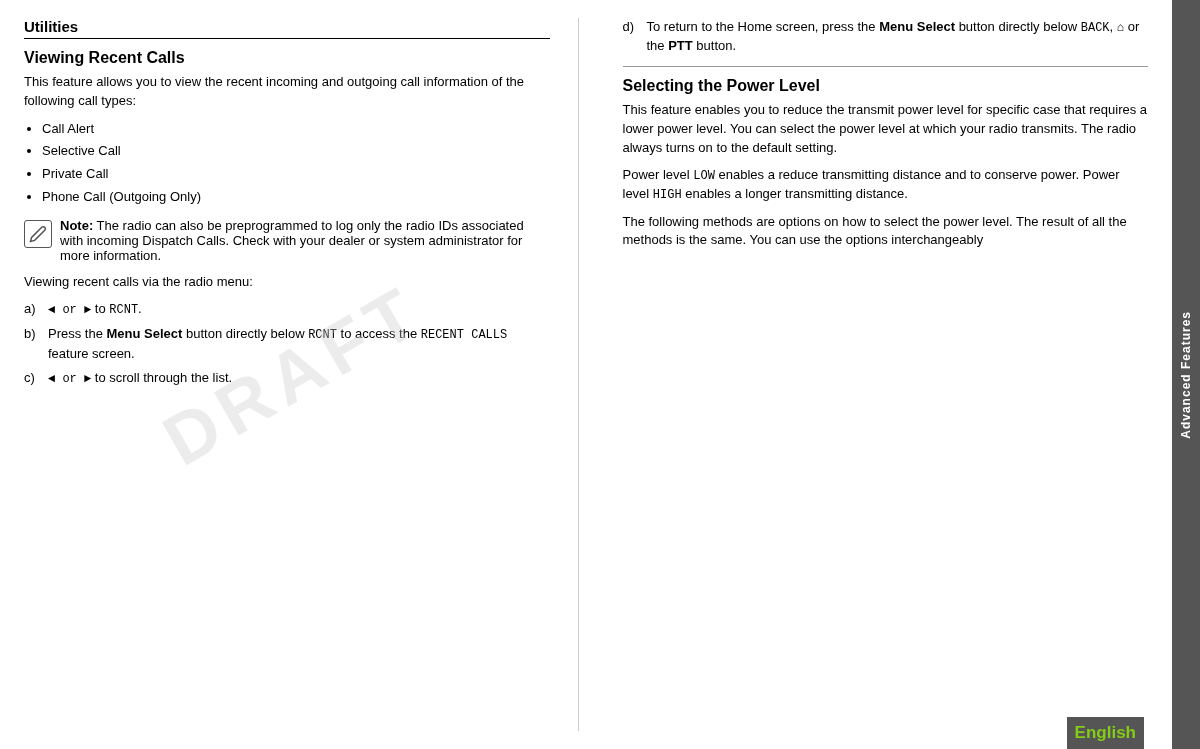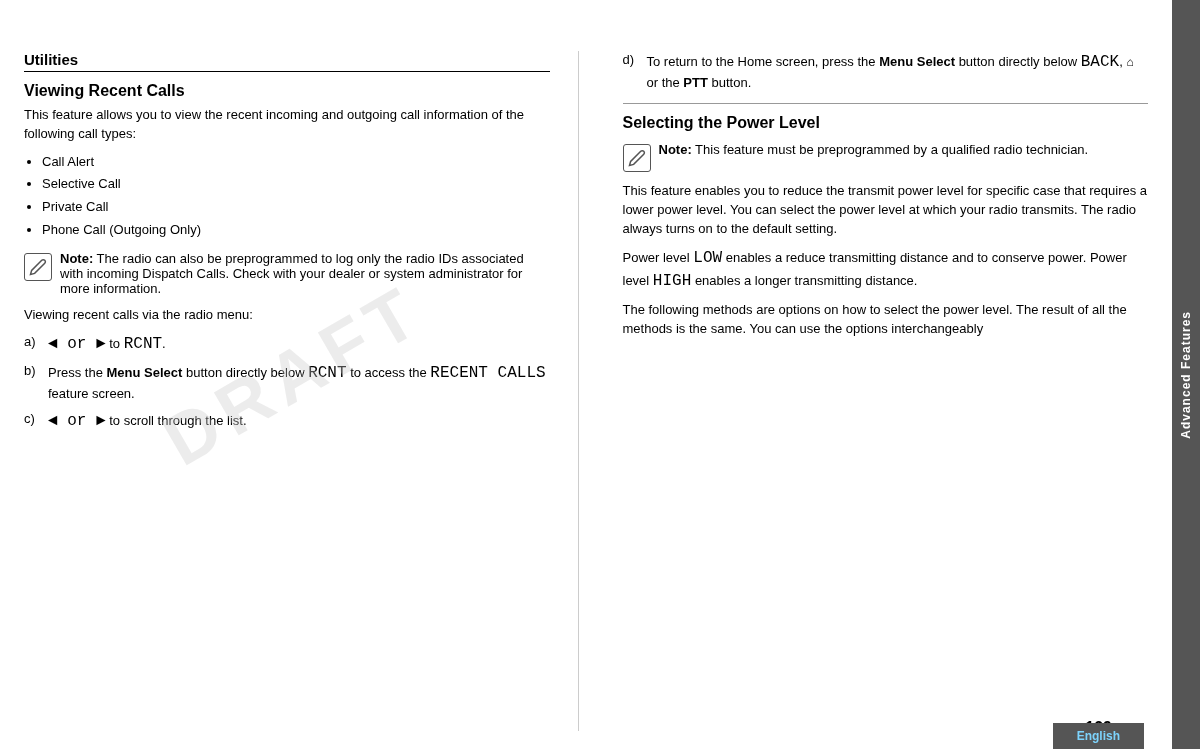--- a/index.html
+++ b/index.html
@@ -21,21 +21,20 @@
       display: flex;
       flex-direction: column;
       position: relative;
       overflow: hidden;
     }
 
     .two-col {
       display: flex;
       flex: 1;
       gap: 16px;
-      margin-top: 33px;
     }
 
     .left-col {
       flex: 1;
       padding-right: 28px;
       border-right: 1px solid #ccc;
     }
 
     .right-col {
       flex: 1;
@@ -117,21 +116,21 @@
       min-width: 24px;
       flex-shrink: 0;
     }
 
     .step-content {
       flex: 1;
     }
 
     code, .monospace {
       font-family: 'Courier New', Courier, monospace;
-      font-size: 16px;
+      font-size: 12px;
     }
 
     .divider-line {
       border: none;
       border-top: 1px solid #999;
       margin: 10px 0;
     }
 
     
     .side-tab {
@@ -152,24 +151,24 @@
       letter-spacing: 1px;
       white-space: nowrap;
     }
 
     
     .bottom-right-tab {
       position: absolute;
       bottom: 0;
       right: 28px;
       background: #555;
-      color: #7dd3fc;
-      font-size: 12px;
-      font-weight: bold;
-      padding: 6px 24px;
+      color: #84cc16;
+      font-size: 17px;
+      font-weight: bold;
+      padding: 6px 8px;
     }
 
     .page-number {
       position: absolute;
       bottom: 12px;
       right: 60px;
       font-size: 16px;
       font-weight: bold;
       color: #000;
     }
@@ -259,31 +258,20 @@
         <span class="step-content">
           To return to the Home screen, press the <strong>Menu Select</strong> button directly below <span class="monospace">BACK</span>, <span class="home-icon">⌂</span> or the <strong>PTT</strong> button.
         </span>
       </div>
 
       <hr class="divider-line">
 
 
       <div class="subsection-title">Selecting the Power Level</div>
 
-      <div class="note-box">
-        <div class="note-icon">
-          <svg viewBox="0 0 24 24" fill="none" stroke="#555" stroke-width="2">
-            <path d="M17 3a2.828 2.828 0 1 1 4 4L7.5 20.5 2 22l1.5-5.5L17 3z"></path>
-          </svg>
-        </div>
-        <div class="note-content">
-          <strong>Note:</strong>
-          <span> </span><span>This feature must be preprogrammed by a qualified radio technician.</span>
-        </div>
-      </div>
 
       <p>This feature enables you to reduce the transmit power level for specific case that requires a lower power level. You can select the power level at which your radio transmits. The radio always turns on to the default setting.</p>
 
       <p>
         <span>Power level </span><span class="monospace">LOW</span><span> enables a reduce transmitting distance and to conserve power. Power level </span><span class="monospace">HIGH</span><span> enables a longer transmitting distance.</span>
       </p>
 
       <p>The following methods are options on how to select the power level. The result of all the methods is the same. You can use the options interchangeably</p>
     </div>
   </div>

